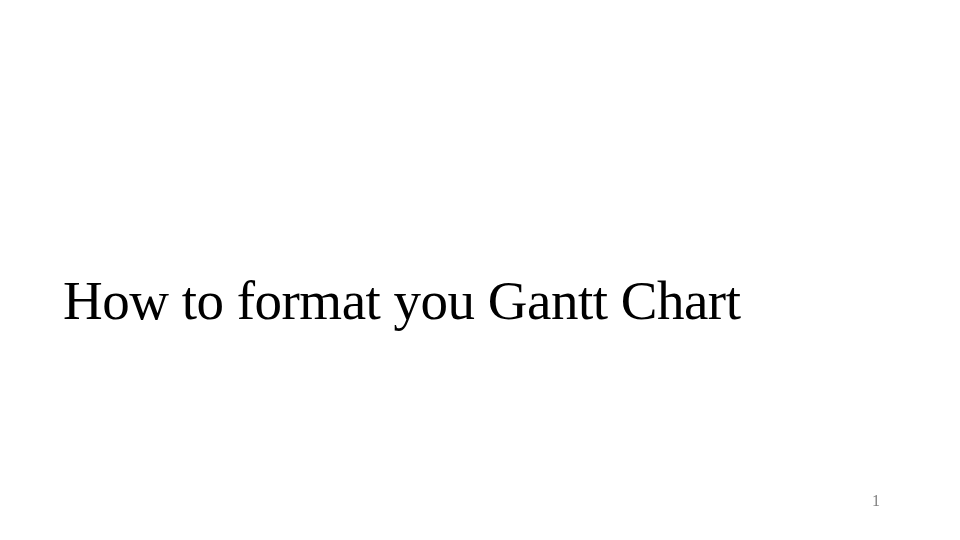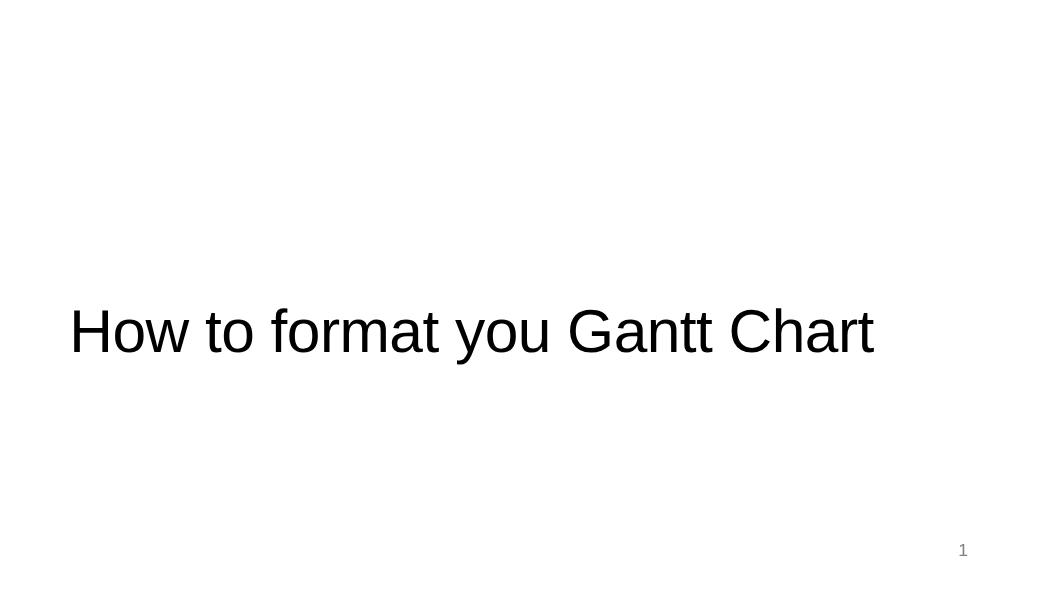--- a/index.html
+++ b/index.html
@@ -1,18 +1,19 @@
 <!DOCTYPE html>
 <html><head>
   <meta charset="utf-8">
   <style>
     * {
       margin: 0;
       padding: 0;
       box-sizing: border-box;
+      font-family: Liberation Serif, serif;
     }
     body {
       width: 960px;
       height: 540px;
       background: #ffffff;
       position: relative;
       font-family: Arial, Helvetica, sans-serif;
       overflow: hidden;
     }
     .slide-title {

